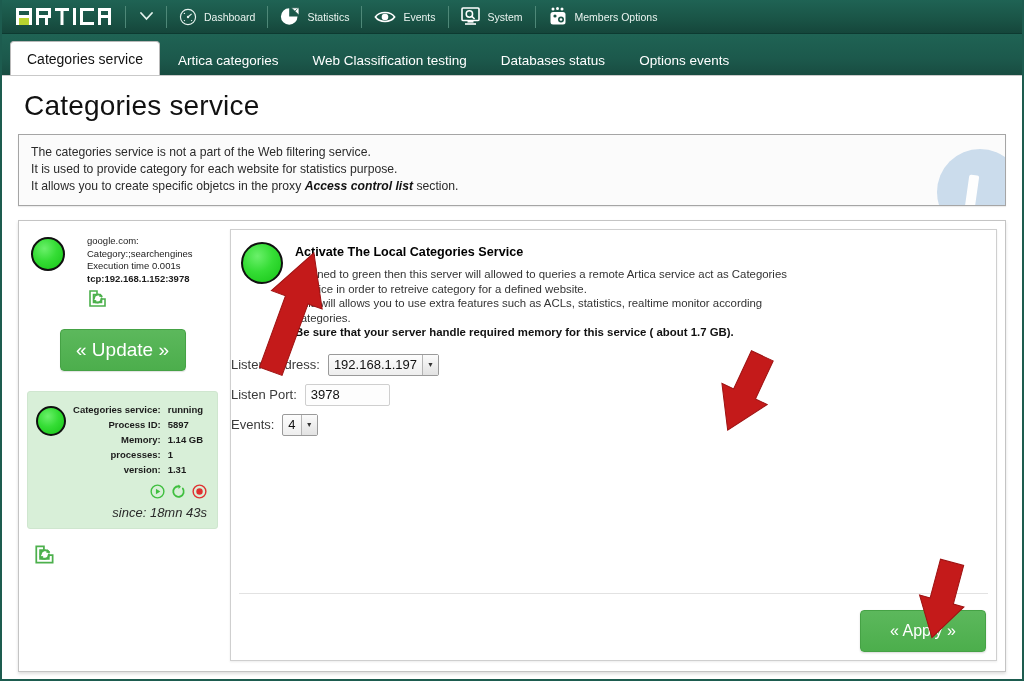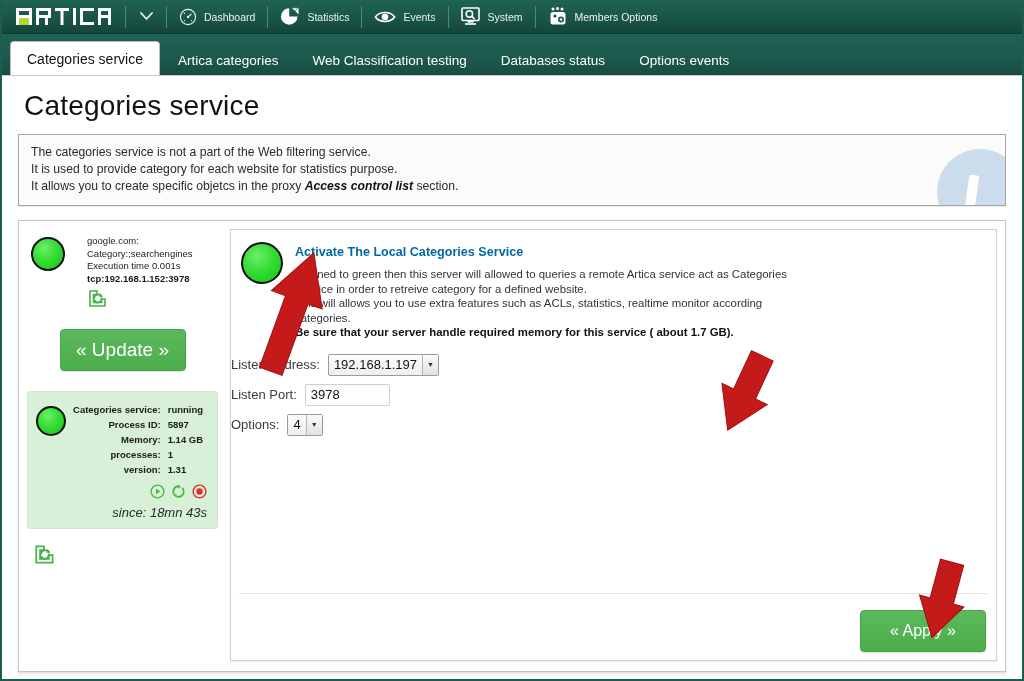--- a/index.html
+++ b/index.html
@@ -218,21 +218,21 @@
   .left-refresh { margin: 14px 0 0 8px; }
 
   
   .act-head {
     display: flex;
     padding: 10px 14px 0 10px;
     gap: 12px;
   }
   .act-head .dot { width: 42px; height: 42px; flex: 0 0 42px; margin-top: 2px; }
   .act-title {
-    font-size: 12.6px; font-weight: bold; color: #0369a1;
+    font-size: 12.6px; font-weight: bold; color: #000000;
     margin: 5px 0 8px 0;
   }
   .act-desc { font-size: 11.4px; color: #333333; line-height: 14.6px; }
   .act-desc .strong { font-weight: bold; color: #111111; }
 
   .form {
     margin: 14px 0 0 0;
     padding-right: 295px;
   }
   .frow {
@@ -544,21 +544,21 @@
           <span class="select-box">
             <span class="sval">192.168.1.197</span>
             <span class="sarrow">▼</span>
           </span>
         </div>
         <div class="frow">
           <span class="flabel">Listen Port:</span>
           <input class="text-input" type="text" value="3978" style="">
         </div>
         <div class="frow">
-          <span class="flabel">Options:</span>
+          <span class="flabel">Events:</span>
           <span class="select-box">
             <span class="sval">4</span>
             <span class="sarrow">▼</span>
           </span>
         </div>
       </div>
 
       <div class="apply-divider"></div>
       <div class="apply-btn">« Apply »</div>
     </div>

